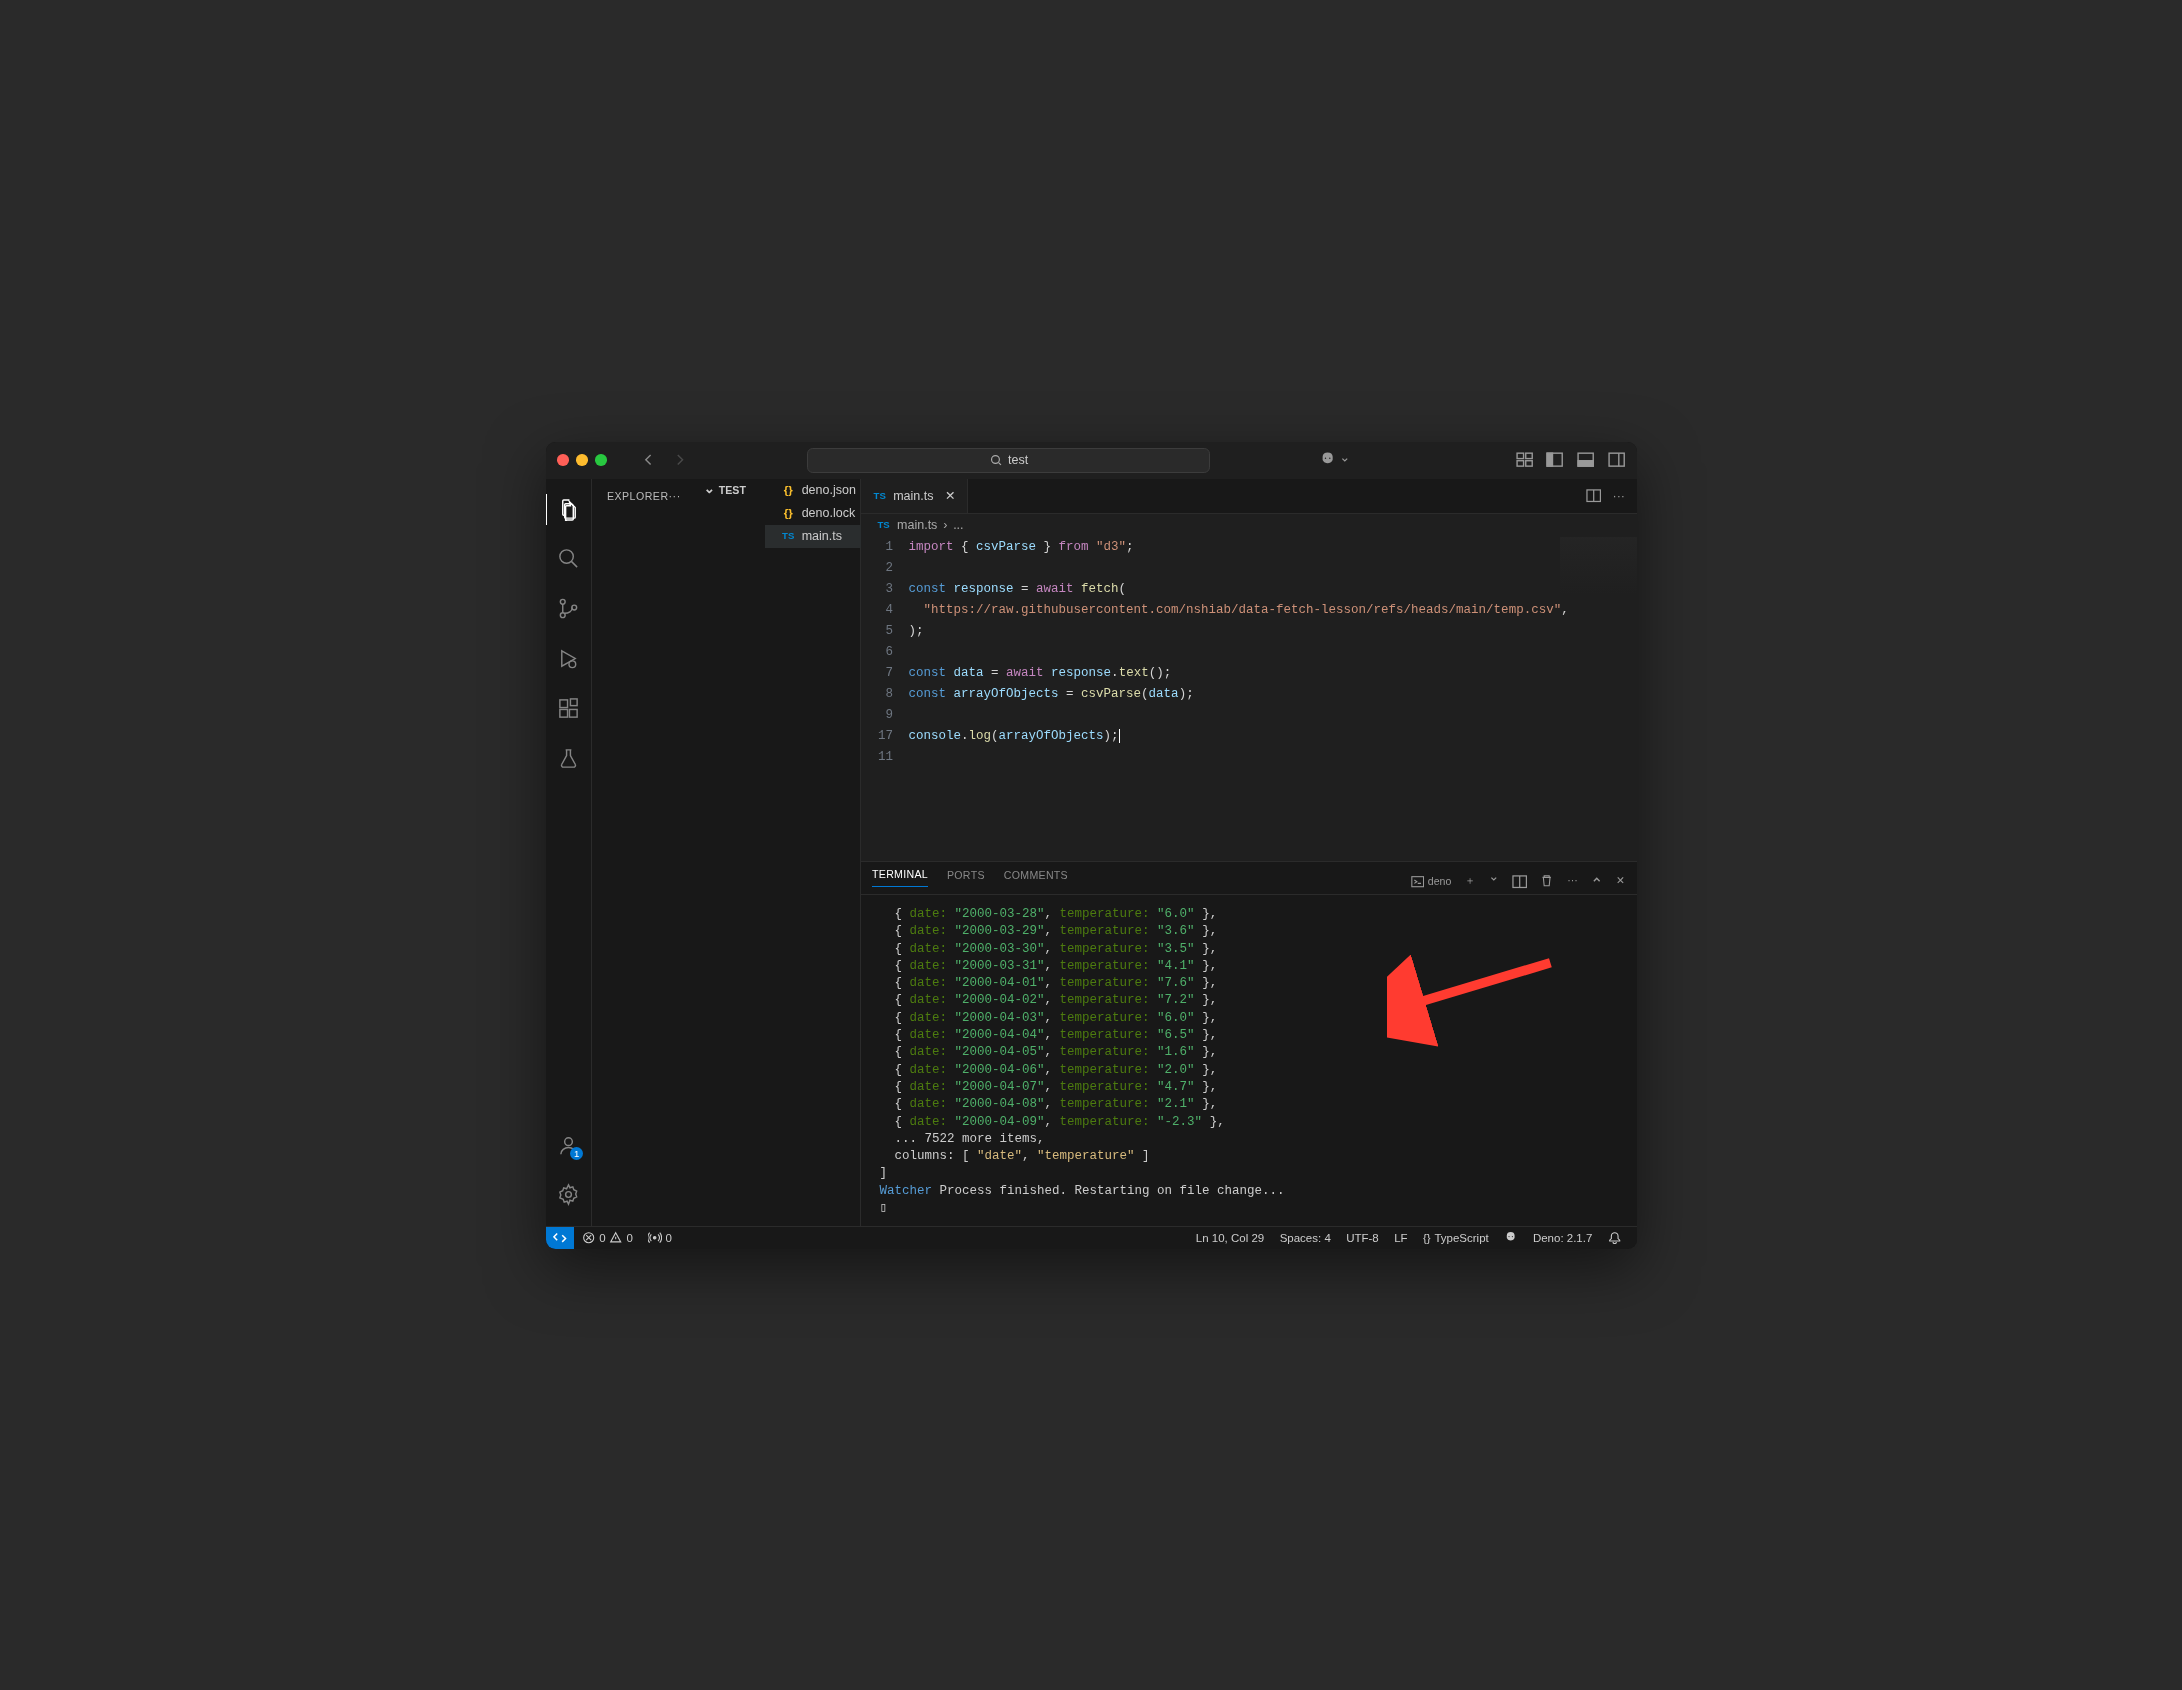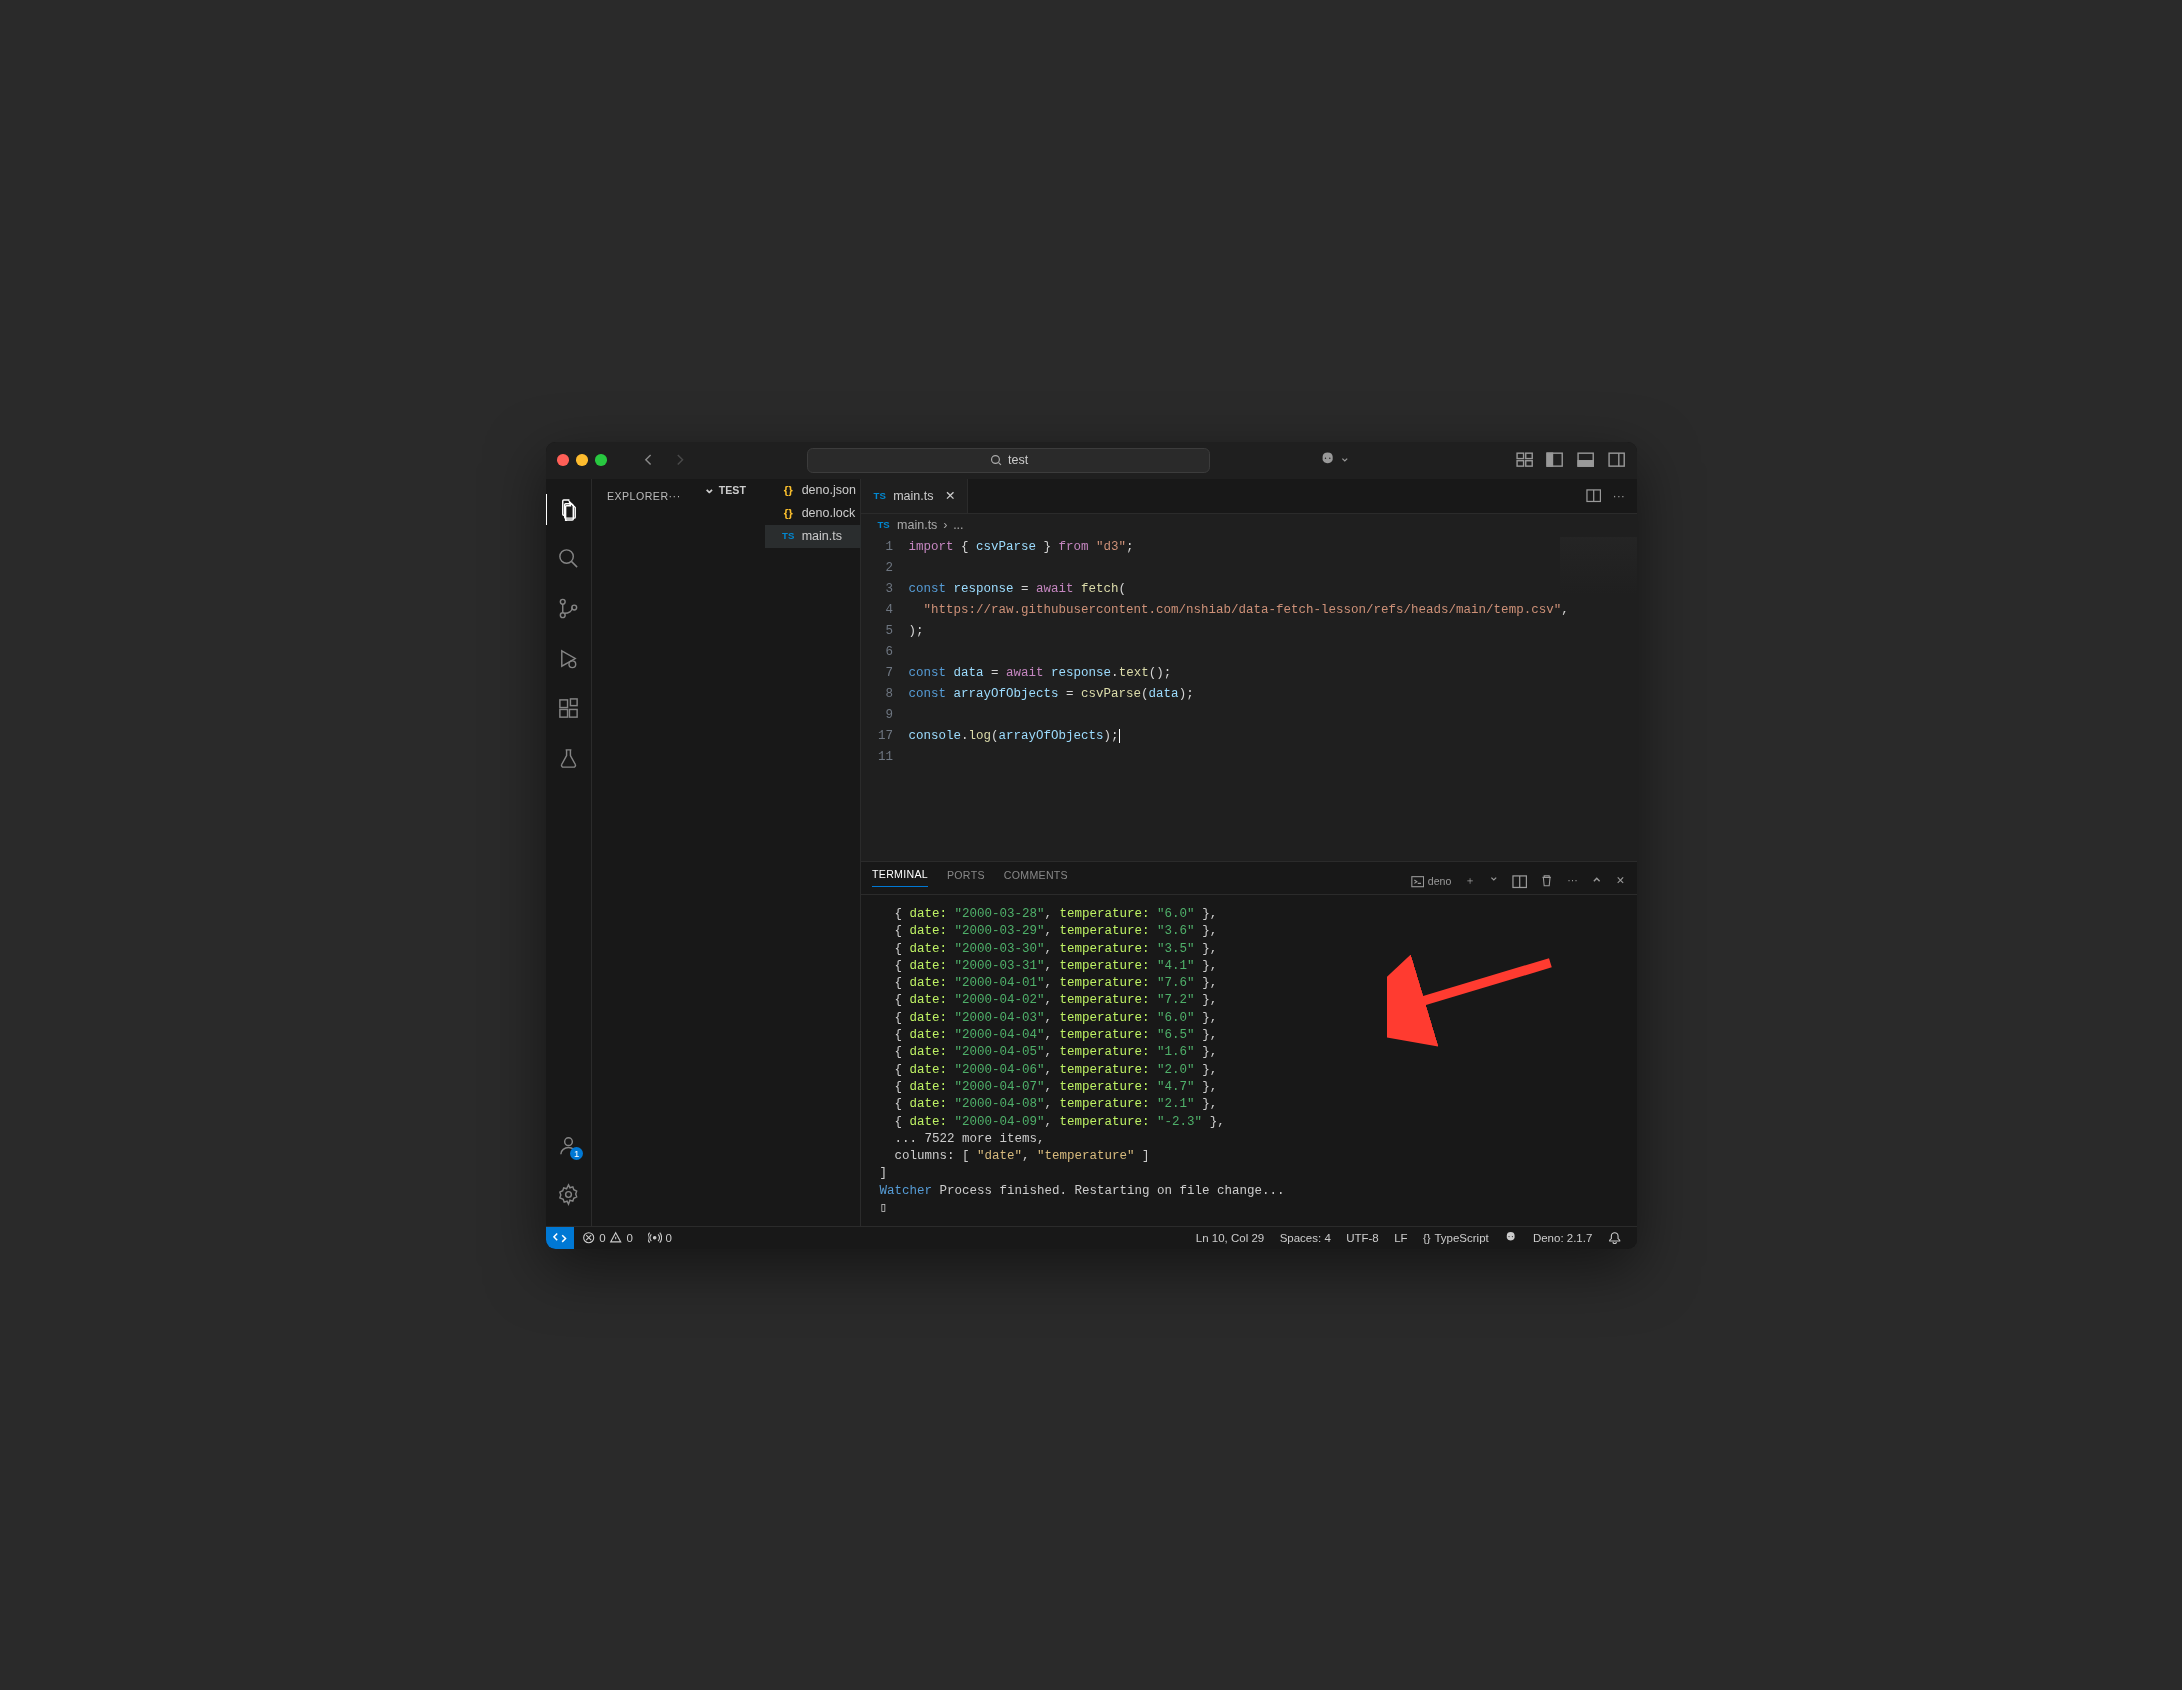--- a/index.html
+++ b/index.html
@@ -259,21 +259,21 @@
       flex: 1;
       padding: 11.5px 19px;
       font-family: 'SF Mono', Menlo, Monaco, 'Courier New', monospace;
       font-size: 12.5px;
       line-height: 17.3px;
       overflow: hidden;
       white-space: pre;
       position: relative;
     }
     .term-str { color: #4fb06a; }
-    .term-key { color: #bef264; }
+    .term-key { color: #4d7c0f; }
     .term-watcher { color: #569cd6; }
     .term-yellow { color: #d7ba7d; }
 
     .annotation-arrow {
       position: absolute;
       right: 77px;
       top: 58px;
       pointer-events: none;
     }
 

